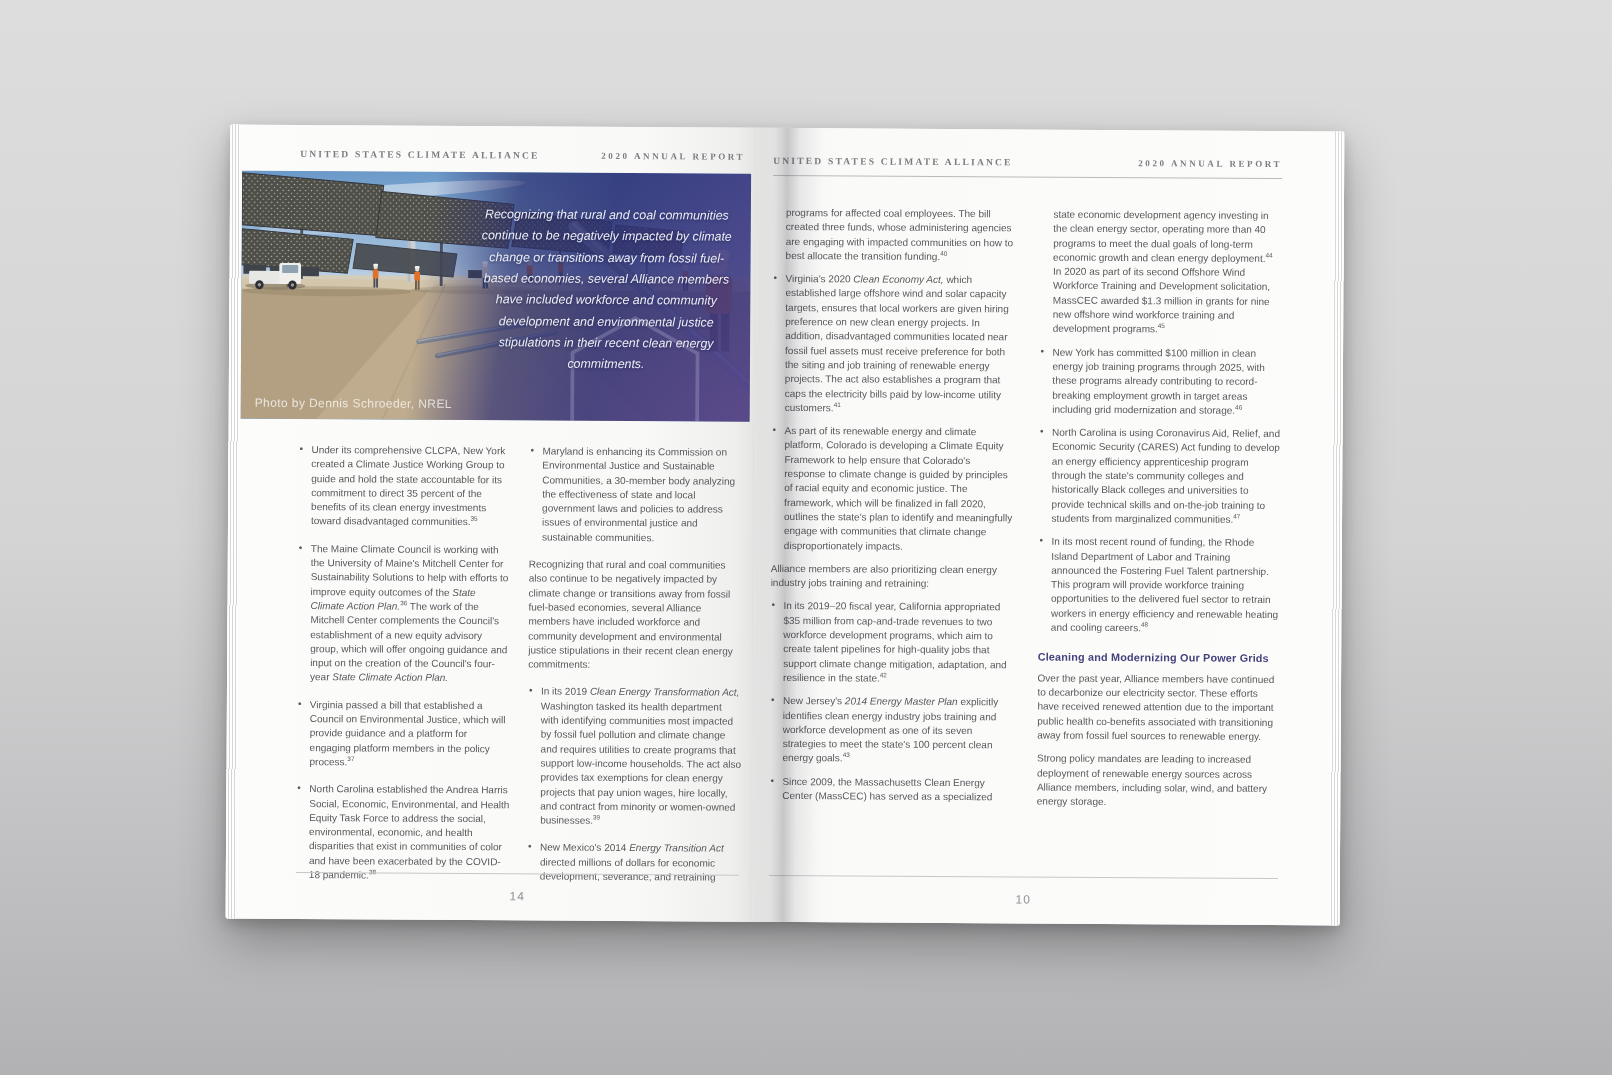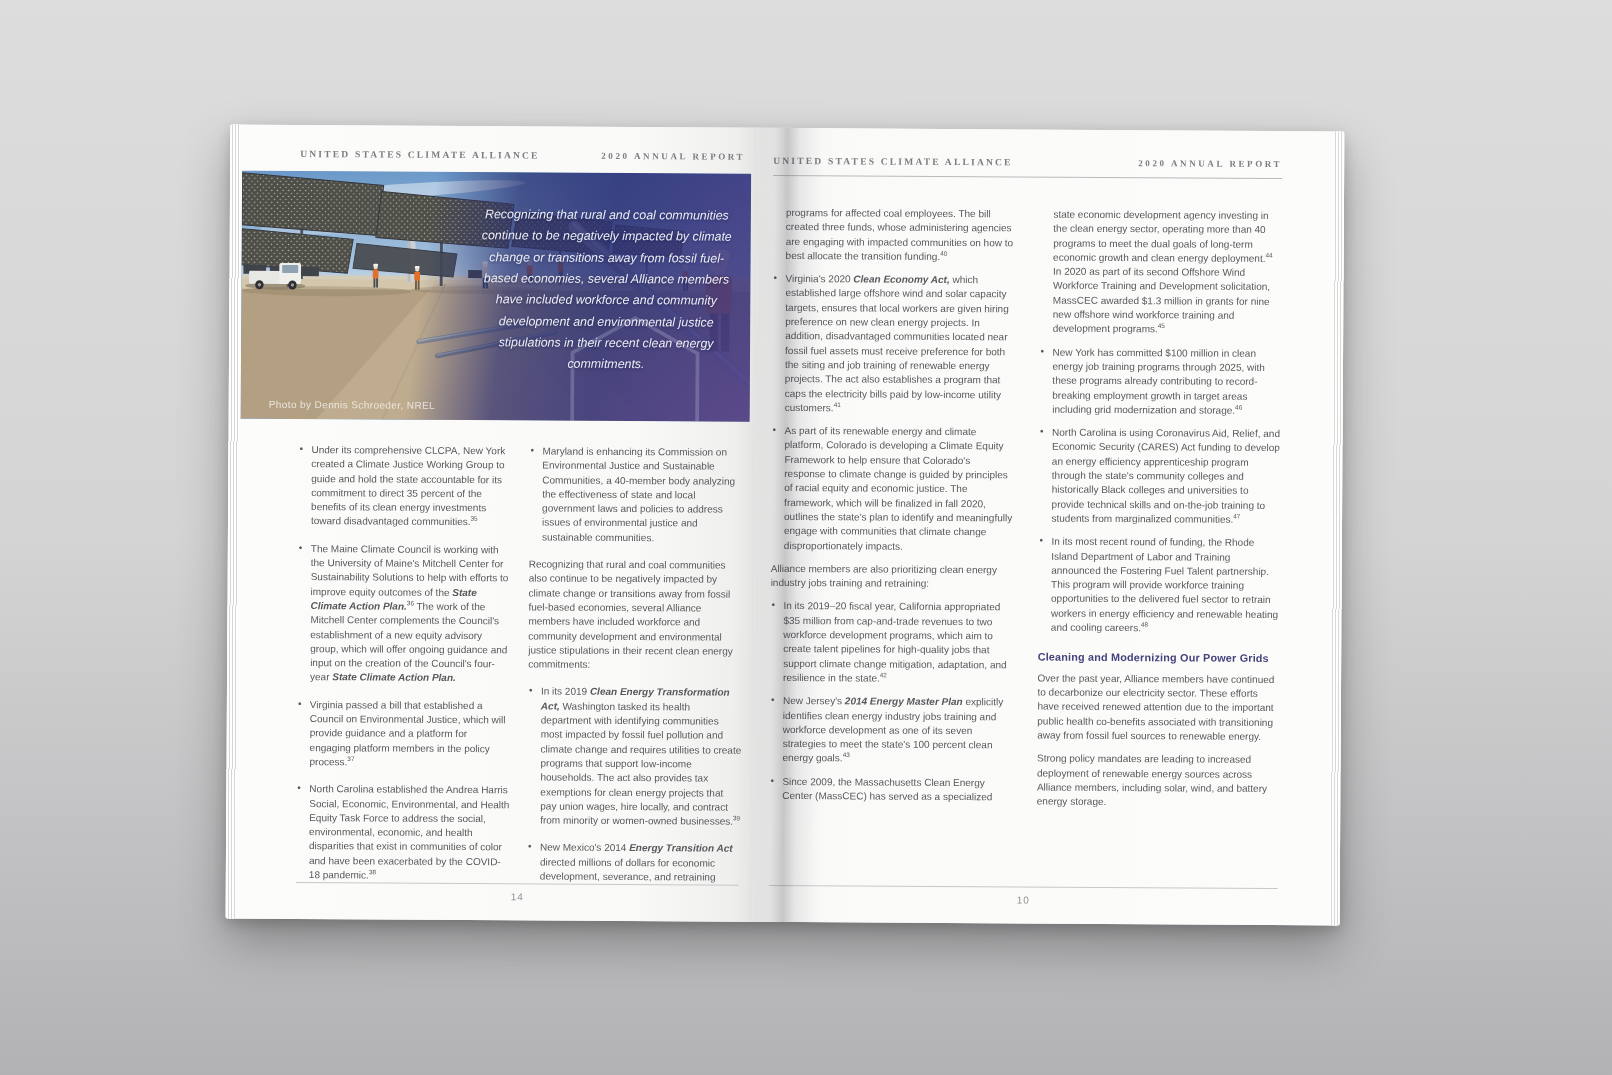--- a/index.html
+++ b/index.html
@@ -60,49 +60,49 @@
       linear-gradient(97deg,rgba(43,48,112,0) 36%,rgba(43,48,112,.70) 52%,
         rgba(45,50,118,.86) 70%,rgba(66,58,130,.88) 100%);
   }
   .hexwrap{position:absolute;right:40px;bottom:-42px;width:150px;height:150px;opacity:.9;}
   .quote{
     position:absolute;right:16px;top:32px;width:256px;margin:0;text-align:center;
     font-style:italic;color:#eceef6;font-size:12.4px;line-height:1.72;
     text-shadow:0 1px 3px rgba(15,18,60,.45);
   }
   .credit{
-    position:absolute;left:28px;bottom:9px;font-size:10px;letter-spacing:.4px;
+    position:absolute;left:14px;bottom:9px;font-size:12px;letter-spacing:.4px;
     color:rgba(255,255,255,.72);
   }
 
   
   .cols{display:flex;}
   .page-left .cols{margin:24px 6px 0 58px;gap:17px;}
   .page-right .cols{margin-top:30px;gap:26px;}
   .col{flex:1 1 0;min-width:0;font-size:10px;line-height:1.43;color:#57585b;}
   .blist{list-style:none;margin:0;padding:0;}
   .blist li{position:relative;padding-left:13px;margin-bottom:13px;}
   .page-right .blist li{margin-bottom:9px;}
   .blist li::before{content:"•";position:absolute;left:1px;top:-1px;color:#57585b;}
   .para{margin:0 0 13px 0;}
   .page-right .para{margin-bottom:9px;}
   .cont{padding-left:13px;}
-  .it{font-style:italic;font-weight:bold;}
+  .it{font-style:italic;}
   sup{font-size:6.4px;line-height:0;vertical-align:super;}
   .section-h{
     margin:15px 0 6px 0;font-size:10.8px;font-weight:bold;letter-spacing:.2px;
     color:#44427d;
   }
 
   
   .pfoot{position:absolute;bottom:16px;text-align:center;}
   .page-left .pfoot{left:70px;right:14px;}
   .page-right .pfoot{left:16px;right:62px;}
   .pfoot .rule{border-top:1px solid #c8c8ca;}
-  .pnum{display:inline-block;padding-top:7px;font-size:10px;color:#909196;letter-spacing:1px;}
+  .pnum{display:inline-block;padding-top:15px;font-size:12px;color:#909196;letter-spacing:1px;}
 </style>
 </head>
 <body>
 
 <div class="stage">
   <div class="book">
 
     <div class="page page-left">
       <div class="phead">
         <span class="brand">UNITED STATES CLIMATE ALLIANCE</span>
@@ -263,21 +263,21 @@
         <div class="col">
           <ul class="blist">
             <li><span>Under its comprehensive CLCPA, New York created a Climate Justice Working Group to guide and hold the state accountable for its commitment to direct 35 percent of the benefits of its clean energy investments toward disadvantaged communities.</span><sup>35</sup></li>
             <li><span>The Maine Climate Council is working with the University of Maine's Mitchell Center for Sustainability Solutions to help with efforts to improve equity outcomes of the </span><span class="it">State Climate Action Plan.</span><sup>36</sup><span> The work of the Mitchell Center complements the Council's establishment of a new equity advisory group, which will offer ongoing guidance and input on the creation of the Council's four-year </span><span class="it">State Climate Action Plan.</span></li>
             <li><span>Virginia passed a bill that established a Council on Environmental Justice, which will provide guidance and a platform for engaging platform members in the policy process.</span><sup>37</sup></li>
             <li><span>North Carolina established the Andrea Harris Social, Economic, Environmental, and Health Equity Task Force to address the social, environmental, economic, and health disparities that exist in communities of color and have been exacerbated by the COVID-18 pandemic.</span><sup>38</sup></li>
           </ul>
         </div>
         <div class="col">
           <ul class="blist">
-            <li><span>Maryland is enhancing its Commission on Environmental Justice and Sustainable Communities, a 40-member body analyzing the effectiveness of state and local government laws and policies to address issues of environmental justice and sustainable communities.</span></li>
+            <li><span>Maryland is enhancing its Commission on Environmental Justice and Sustainable Communities, a 30-member body analyzing the effectiveness of state and local government laws and policies to address issues of environmental justice and sustainable communities.</span></li>
           </ul>
           <p class="para"><span>Recognizing that rural and coal communities also continue to be negatively impacted by climate change or transitions away from fossil fuel-based economies, several Alliance members have included workforce and community development and environmental justice stipulations in their recent clean energy commitments:</span></p>
           <ul class="blist">
             <li><span>In its 2019 </span><span class="it">Clean Energy Transformation Act,</span><span> Washington tasked its health department with identifying communities most impacted by fossil fuel pollution and climate change and requires utilities to create programs that support low-income households. The act also provides tax exemptions for clean energy projects that pay union wages, hire locally, and contract from minority or women-owned businesses.</span><sup>39</sup></li>
             <li><span>New Mexico's 2014 </span><span class="it">Energy Transition Act</span><span> directed millions of dollars for economic development, severance, and retraining</span></li>
           </ul>
         </div>
       </div>
 
       <div class="pfoot">

